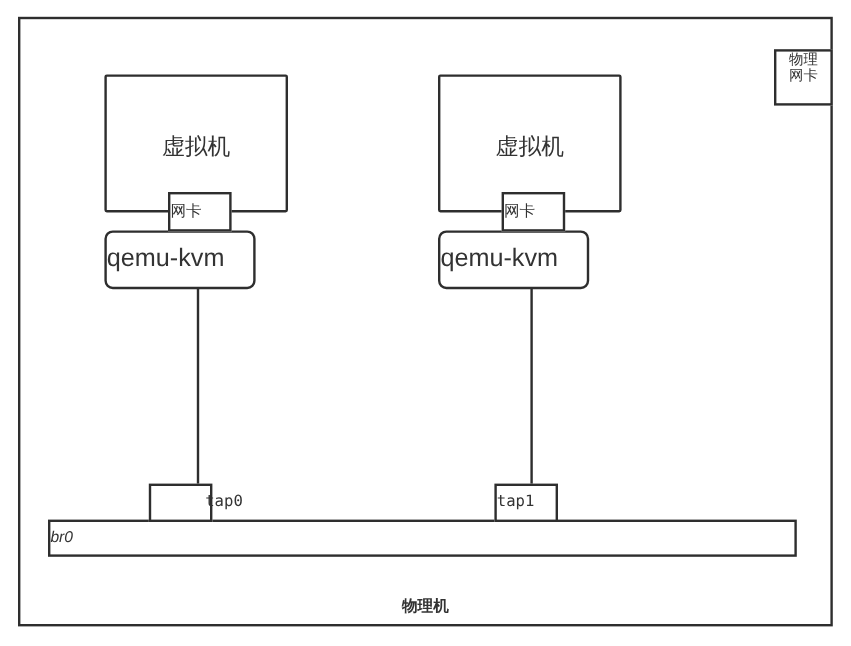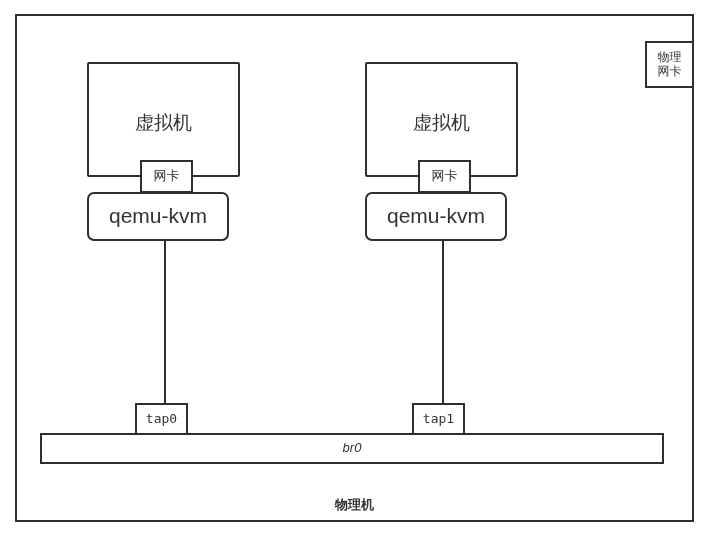--- a/index.html
+++ b/index.html
@@ -20,21 +20,20 @@
   }
 
   
   .box {
     position: absolute;
     box-sizing: border-box;
     background: #ffffff;
     border: 2px solid #2e2e2e;
     display: flex;
     align-items: center;
-    justify-content: center;
     text-align: center;
     color: #333333;
     line-height: 1.15;
   }
   .line-v {
     position: absolute;
     width: 2px;
     background: #2e2e2e;
   }
 
@@ -78,21 +77,21 @@
   .nic-box {
     width: 53px;
     height: 33px;
     top: 160px;
     font-size: 13px;
     z-index: 3;
   }
 
   
   .qemu-box {
-    width: 142px;
+    width: 126px;
     height: 49px;
     top: 192px;
     border-radius: 7px;
     font-size: 21px;
     z-index: 2;
   }
 
   
   .tap-box {
     width: 53px;
@@ -145,21 +144,21 @@
   <div class="box vm-box" style="left:87px;">
     <span class="vm-label">虚拟机</span>
   </div>
   <div class="box nic-box" style="left:140px;">
     <span>网卡</span>
   </div>
   <div class="box qemu-box" style="left:87px;">
     <span>qemu-kvm</span>
   </div>
   <div class="line-v connector" style="left:164px;"></div>
-  <div class="box tap-box" style="left:135px;">
+  <div class="box tap-box" style="left:124px;padding-left:45px;">
     <span>tap0</span>
   </div>
 
   <div class="box vm-box" style="left:365px;">
     <span class="vm-label">虚拟机</span>
   </div>
   <div class="box nic-box" style="left:418px;">
     <span>网卡</span>
   </div>
   <div class="box qemu-box" style="left:365px;">

